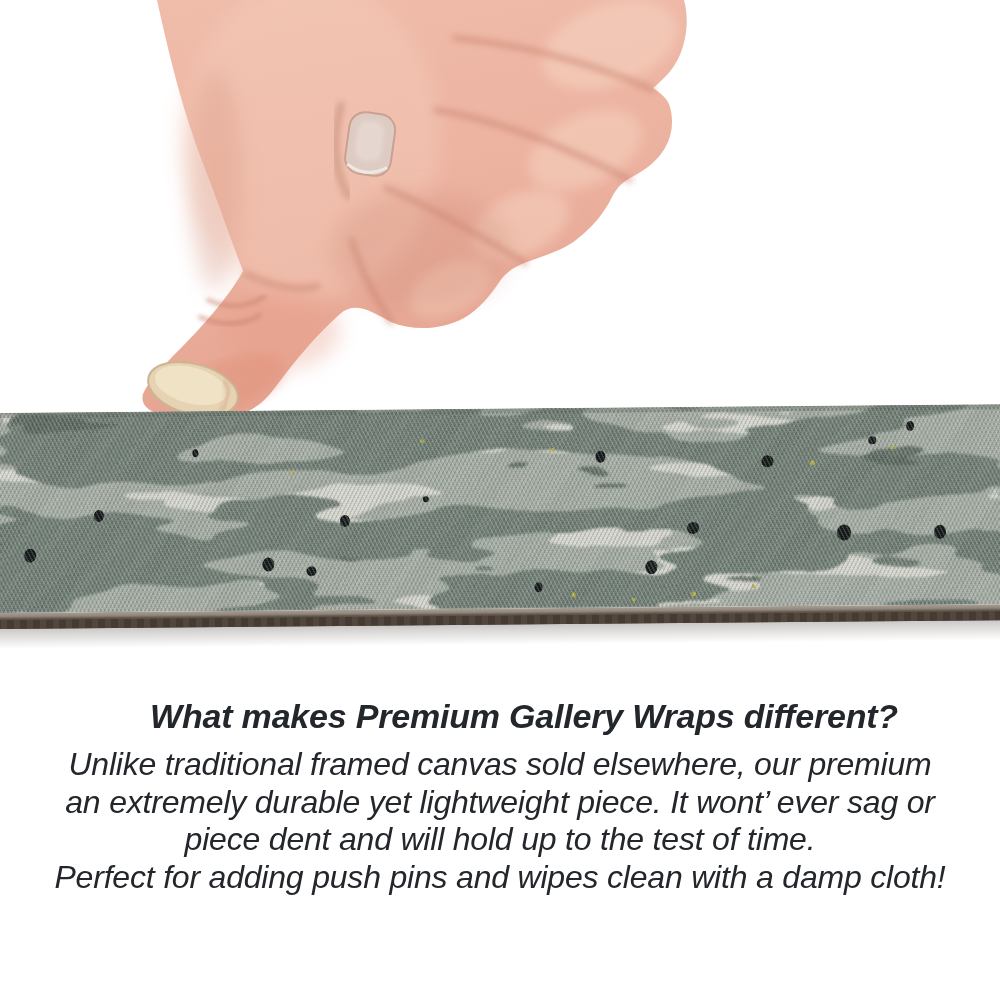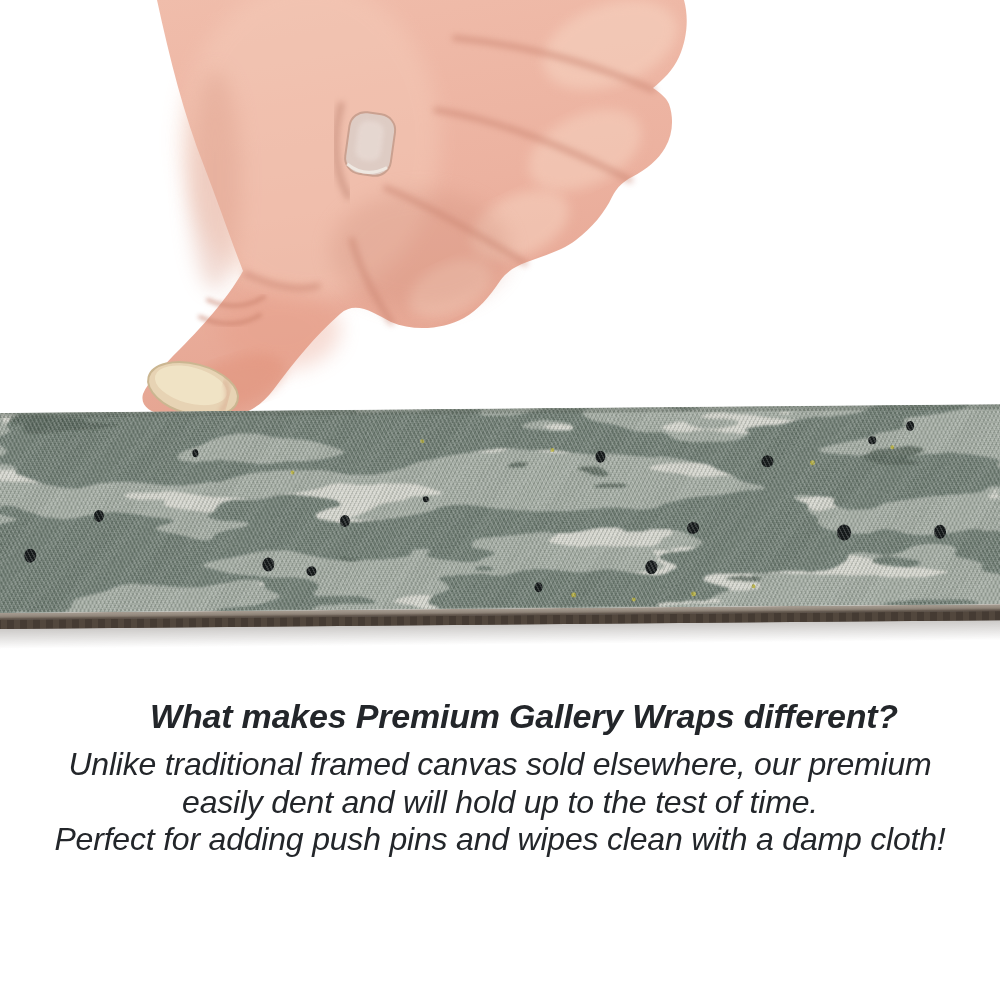--- a/index.html
+++ b/index.html
@@ -208,17 +208,18 @@
       <div class="weave"></div>
     </div>
     <div class="strip-rolled"></div>
     <div class="strip-edge"></div>
     <div class="strip-shadow"></div>
   </div>
 
   <div class="info">
     <h2>What makes Premium Gallery Wraps different?</h2>
     <div class="line">Unlike traditional framed canvas sold elsewhere, our premium</div>
-    <div class="line">easily dent and will hold up to the test of time.</div>
+    <div class="line">an extremely durable yet lightweight piece. It wont’ ever sag or</div>
+    <div class="line">piece dent and will hold up to the test of time.</div>
     <div class="line">Perfect for adding push pins and wipes clean with a damp cloth!</div>
   </div>
 
 </div>
 
 </body></html>

